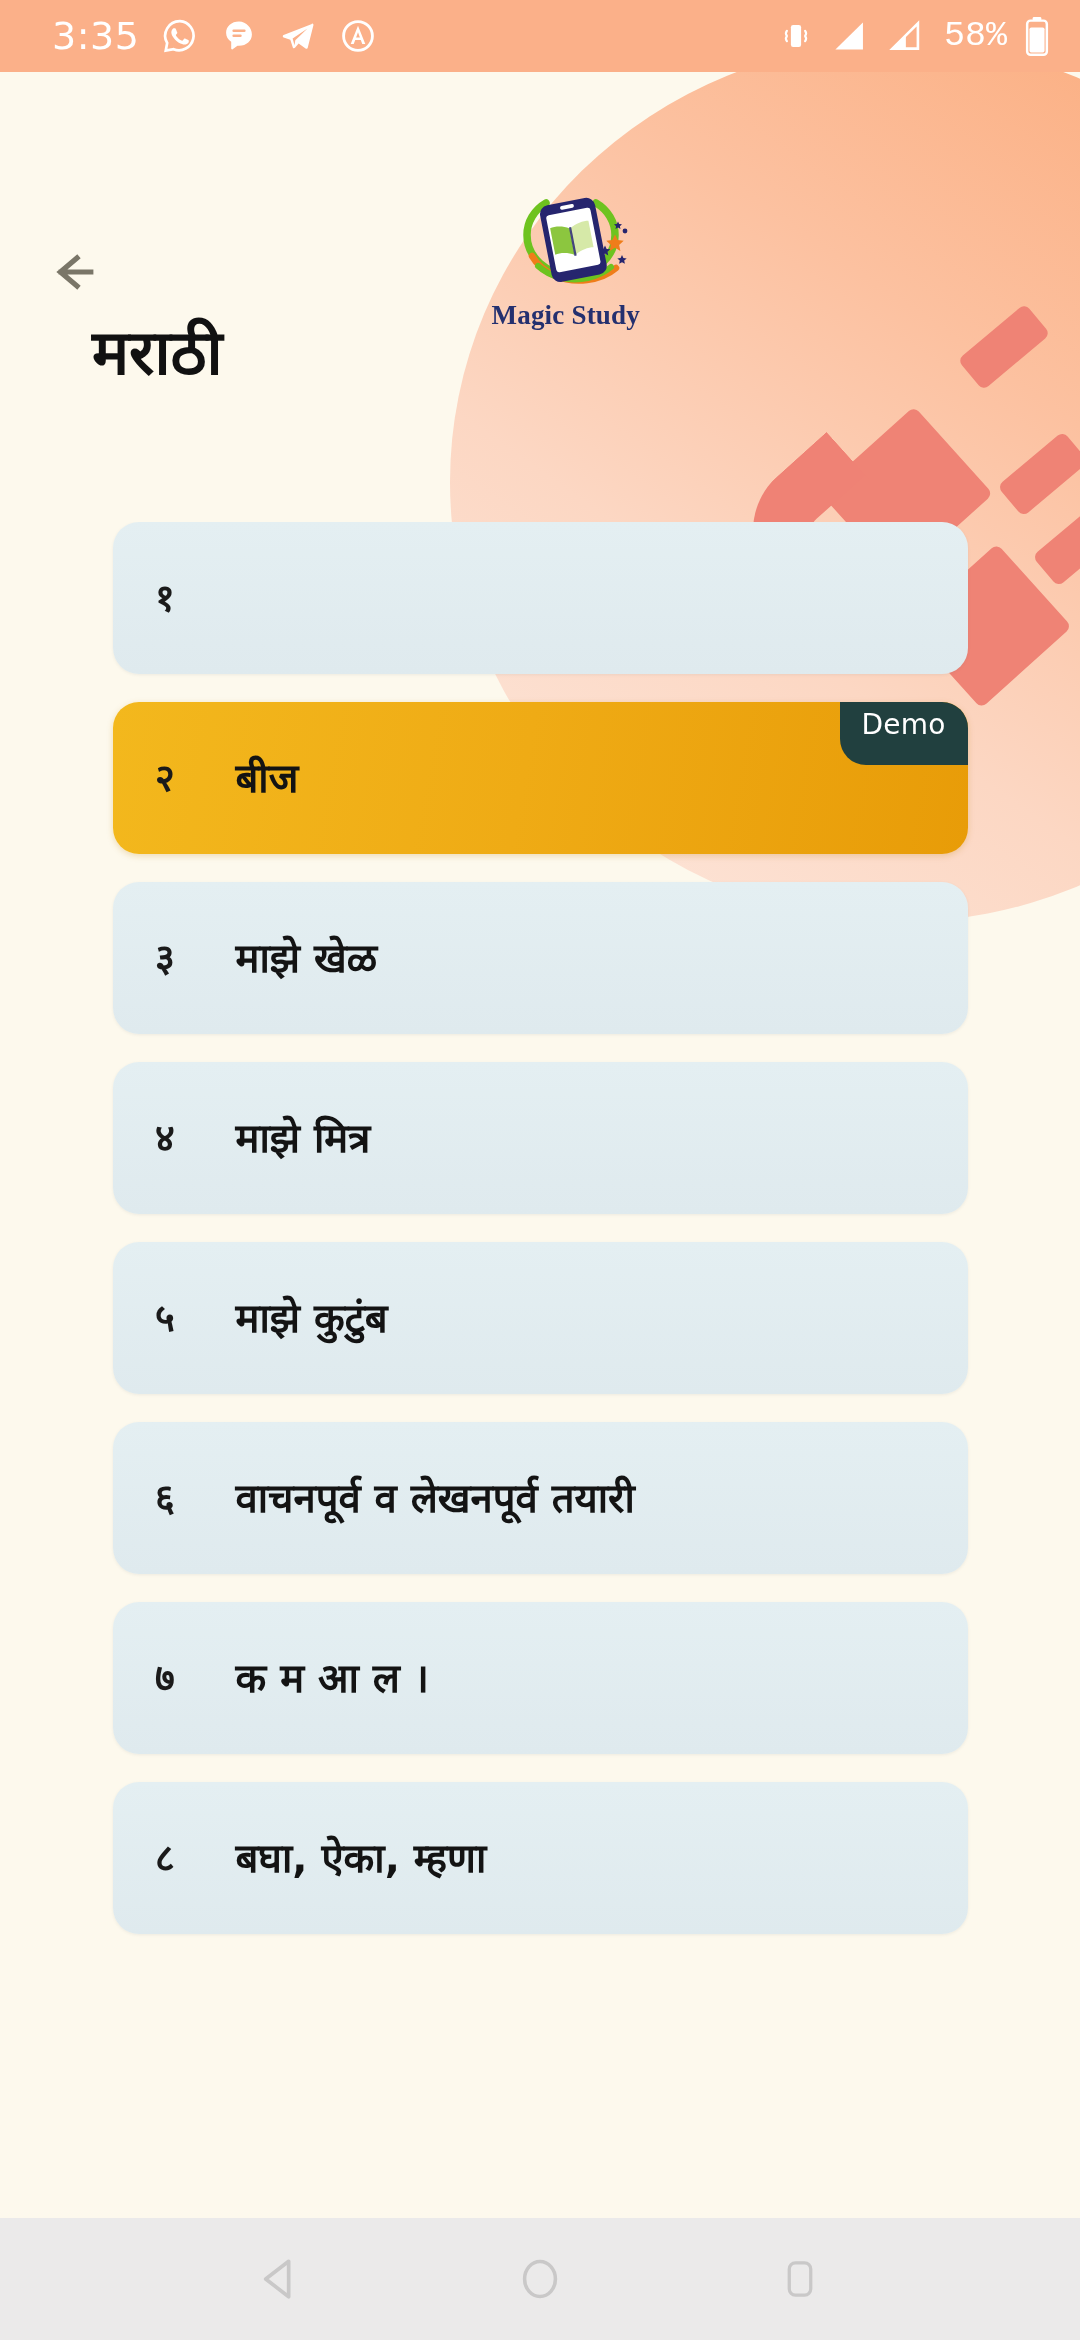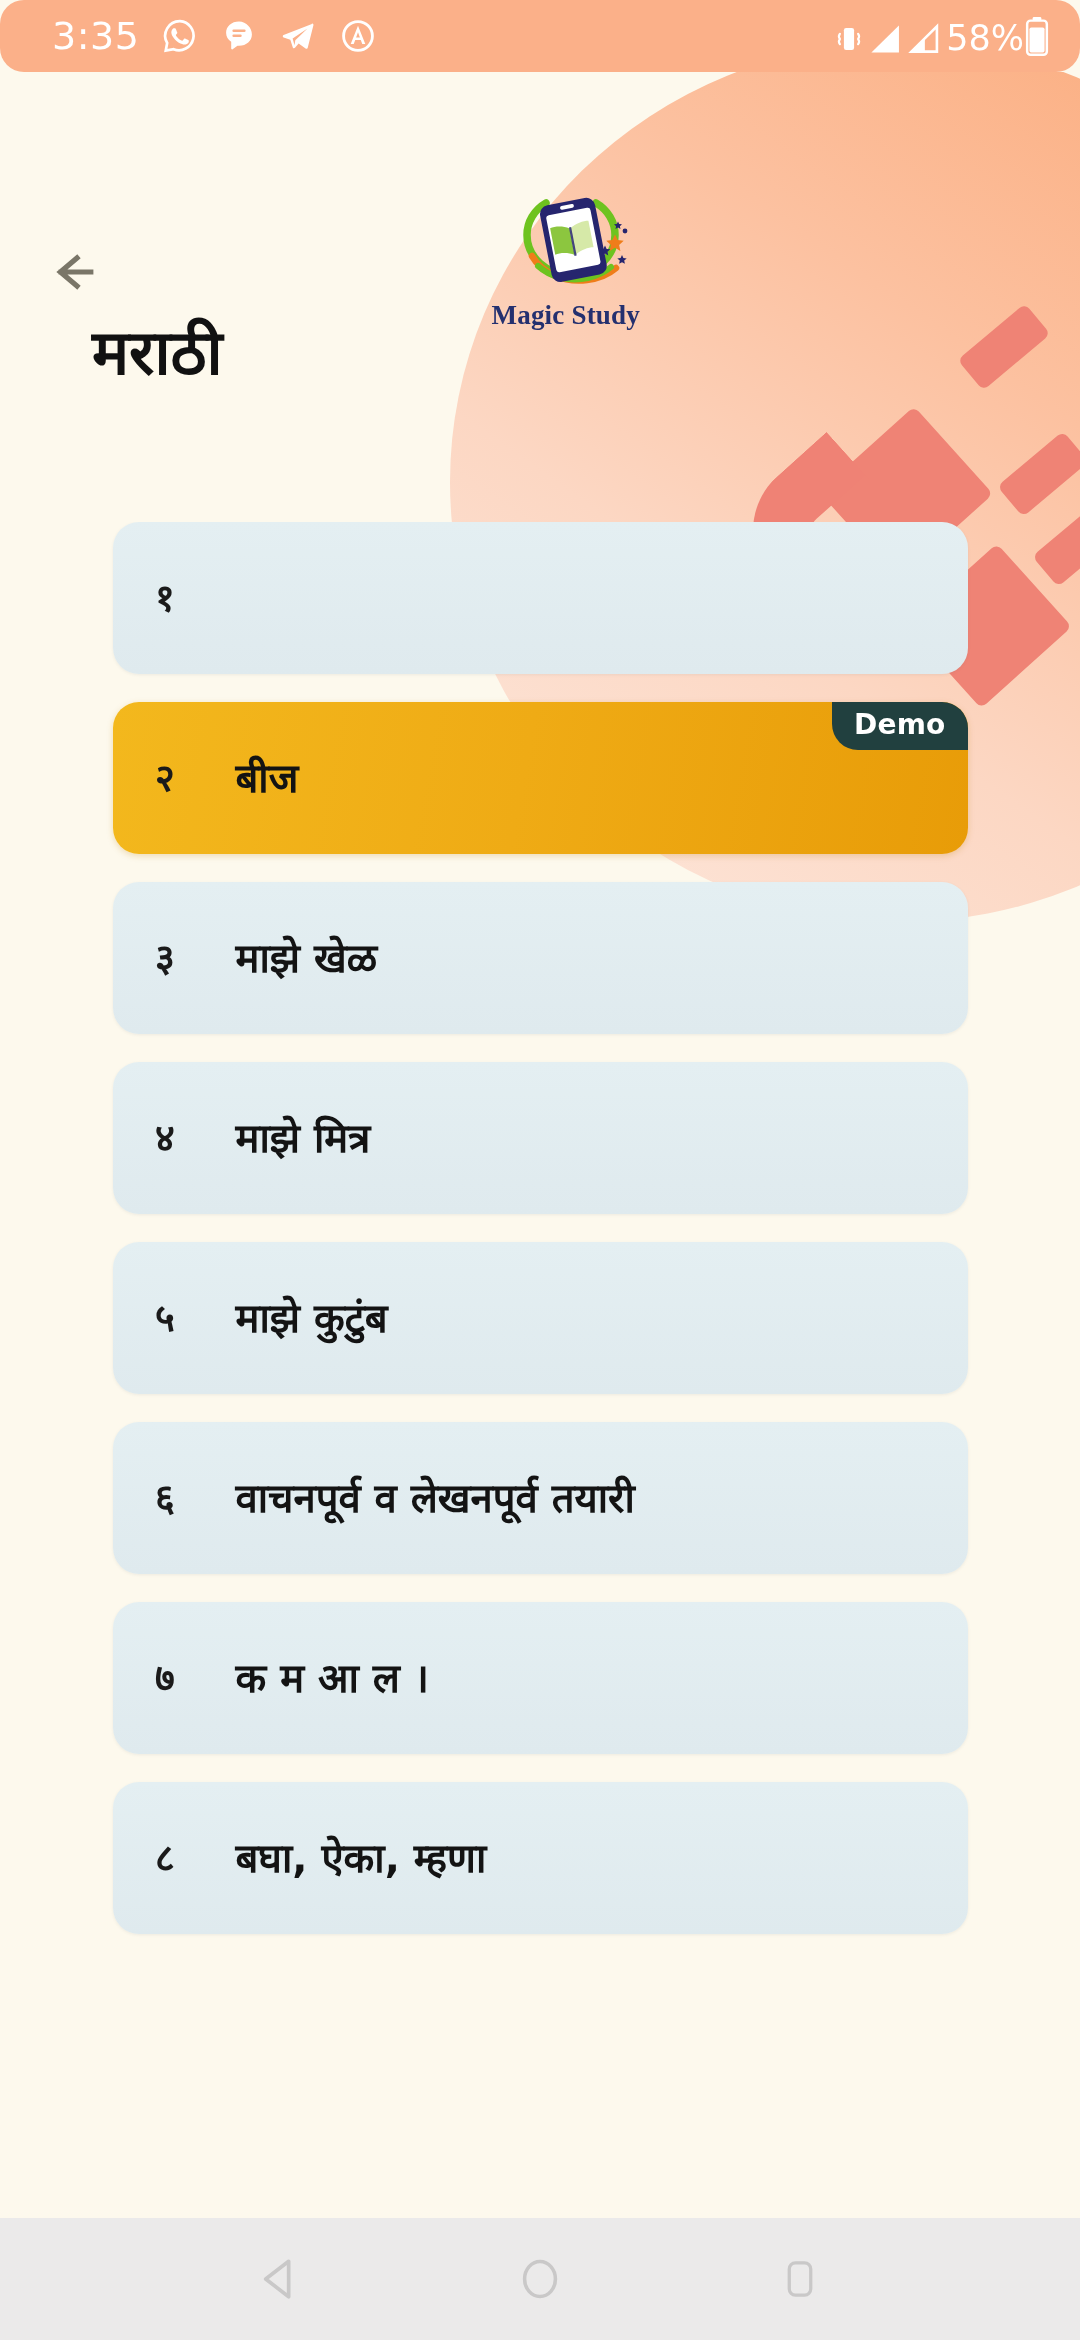--- a/index.html
+++ b/index.html
@@ -25,37 +25,38 @@
     position: absolute;
     top: 0; left: 0;
     width: 1080px;
     height: 72px;
     background: #fbb089;
     display: flex;
     align-items: center;
     justify-content: space-between;
     padding: 0 30px 0 52px;
     z-index: 60;
-    border-radius: 24px;
   }
   #status-left {
     display: flex;
     align-items: center;
     gap: 22px;
   }
   #status-clock {
     color: #ffffff;
     font-size: 38px;
     font-weight: 400;
     letter-spacing: 0.5px;
     line-height: 1;
   }
   #status-right {
     display: flex;
-    align-items: flex-end;
+    align-items: center;
+    gap: 17px;
+    font-family: Liberation Mono, monospace;
   }
   #battery-pct {
     color: #ffffff;
     font-size: 35px;
     font-weight: 500;
     line-height: 1;
     margin-left: 4px;
   }
   .sbicon { display: block; }
 
@@ -189,22 +190,22 @@
     white-space: nowrap;
     padding-left: 18px;
   }
   .demo-badge {
     position: absolute;
     top: 0;
     right: 0;
     background: #21403f;
     color: #ffffff;
     font-size: 28px;
-    font-weight: 700;
-    padding: 9px 22px 11px 22px;
+    font-weight: 400;
+    padding: 9px 22px 26px 22px;
     border-top-right-radius: 26px;
     border-bottom-left-radius: 26px;
     line-height: 1;
     letter-spacing: 0.2px;
   }
   .lesson-card.clipped { margin-bottom: 0; }
 
   
   #nav-bar {
     position: absolute;

